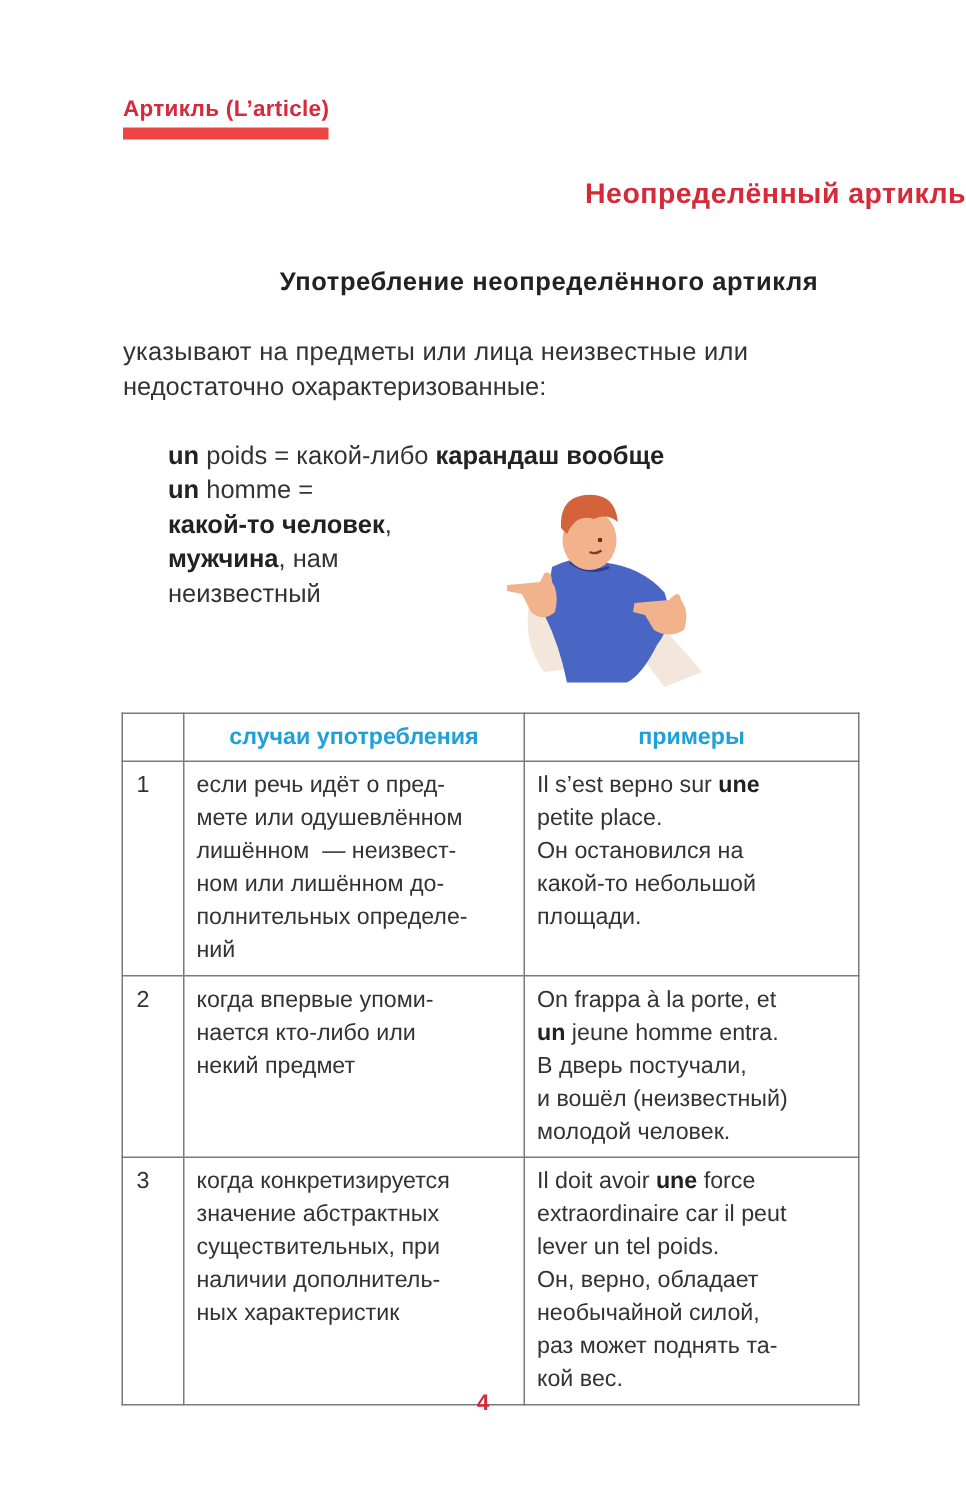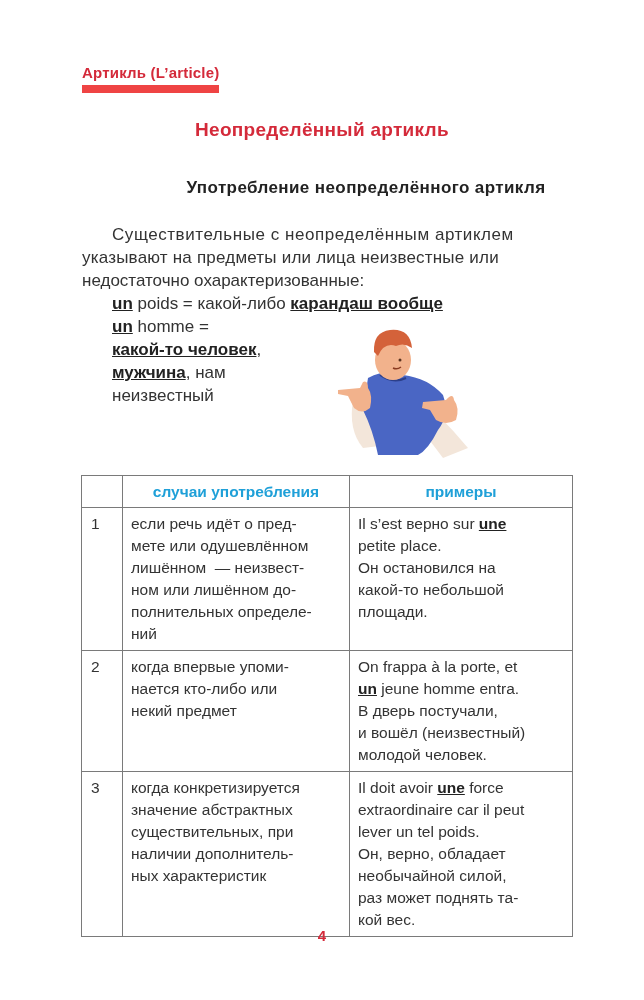--- a/index.html
+++ b/index.html
@@ -1,28 +1,28 @@
 <!DOCTYPE html>
 <html><head>
 <meta charset="utf-8">
 <style>
   html, body { margin:0; padding:0; background:#ffffff; }
   body { width:644px; height:1000px; position:relative; overflow:hidden;
          font-family:"Liberation Sans", "DejaVu Sans", sans-serif; color:#2a2a2a; }
   .section-tag { position:absolute; left:82px; top:64px; font-size:15px; font-weight:bold;
          color:#d42a3a; letter-spacing:0.2px; padding-bottom:3px; border-bottom:8px solid #ef4444; line-height:18px; }
-  .title { position:absolute; left:0; width:644px; top:118px; text-align:center;
+  .title { position:absolute; left:0; width:644px; top:118px; text-align:right;
          font-size:19px; font-weight:bold; color:#d42a3a; line-height:24px; letter-spacing:0.3px; }
   .subtitle { position:absolute; left:0; width:644px; top:178px; text-align:center;
          font-size:17px; font-weight:bold; color:#222; letter-spacing:0.4px;padding-left:44px; }
   .para { position:absolute; left:82px; width:492px; top:223px; font-size:17px; line-height:23px;
          color:#333; text-align:justify; }
   .para .indent { display:inline-block; width:30px; }
   .ex { position:absolute; left:112px; font-size:17px; line-height:23px; color:#333; }
-  b { color:#222;text-decoration:underline; }
+  b { color:#222; }
   .figure { position:absolute; left:318px; top:320px; width:160px; height:140px; }
   table { position:absolute; left:81px; top:475px; width:492px; border-collapse:collapse;
           font-size:15.5px; line-height:22px; color:#333; }
   td, th { border:1.3px solid #7a7a7a; vertical-align:top; padding:5px 8px 5px 8px; text-align:left;margin-left:21px; }
   th { color:#1fa0d8; font-weight:bold; text-align:center; padding:5px 8px 4px; font-size:15.5px; }
   td.num { width:23px; padding-left:9px; }
   td.uses { width:210px; }
   .cell-line { display:block; white-space:nowrap; }
   .page-num { position:absolute; left:0; width:644px; top:927px; text-align:center; font-size:15px;
           font-weight:bold; color:#d42a3a; }
@@ -32,21 +32,20 @@
 
 <div class="section-tag">Артикль (L’article)</div>
 
 <div class="title">
   <div>Неопределённый артикль</div>
 </div>
 
 <div class="subtitle">Употребление неопределённого артикля</div>
 
 <div class="para">
-  <div><span class="indent"></span><span style="letter-spacing:0.55px">Существительные с неопределённым артиклем</span></div>
   <div style="letter-spacing:0.2px">указывают на предметы или лица неизвестные или</div>
   <div>недостаточно охарактеризованные:</div>
 </div>
 
 <div class="ex" style="top:292px">
   <b>un</b><span> poids = какой-либо </span><b>карандаш вообще</b>
 </div>
 <div class="ex" style="top:315px">
   <b>un</b><span> homme =</span>
 </div>

